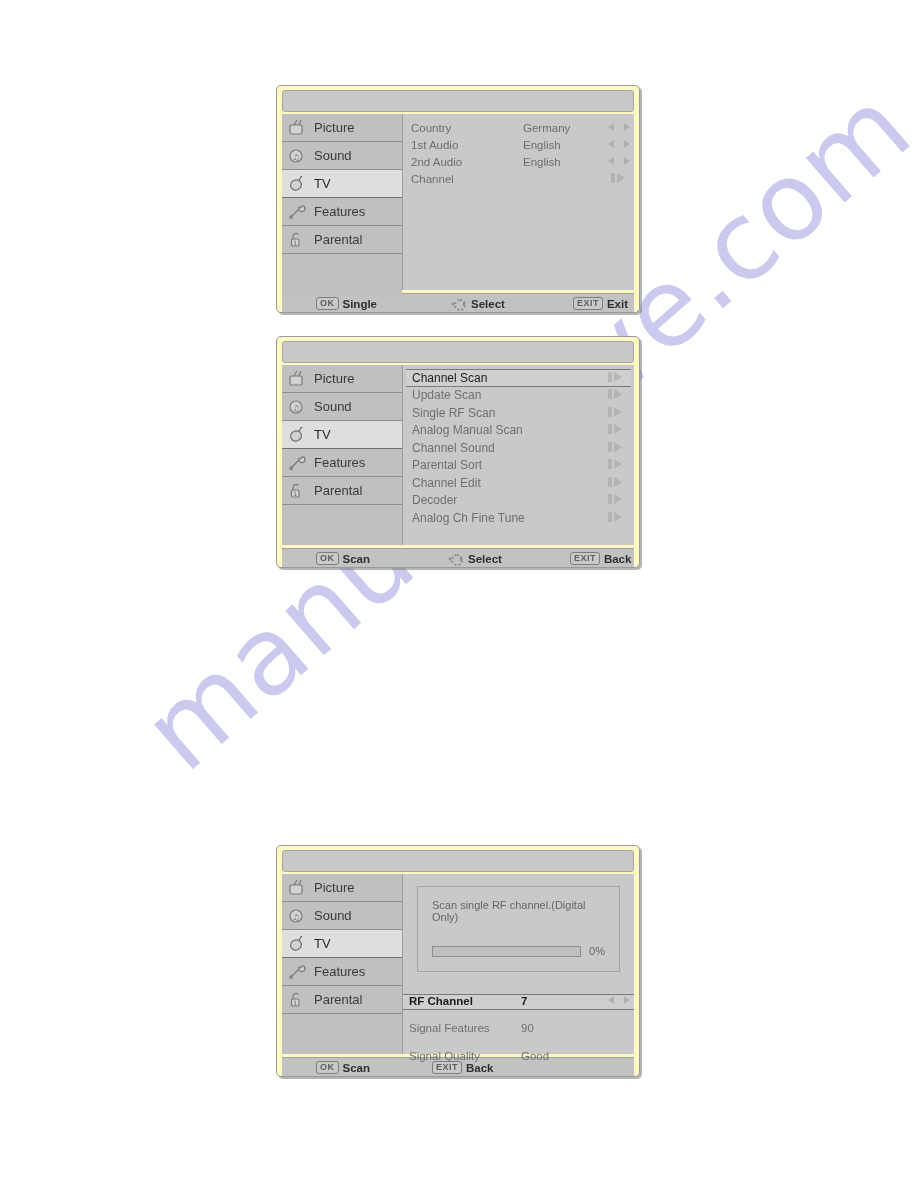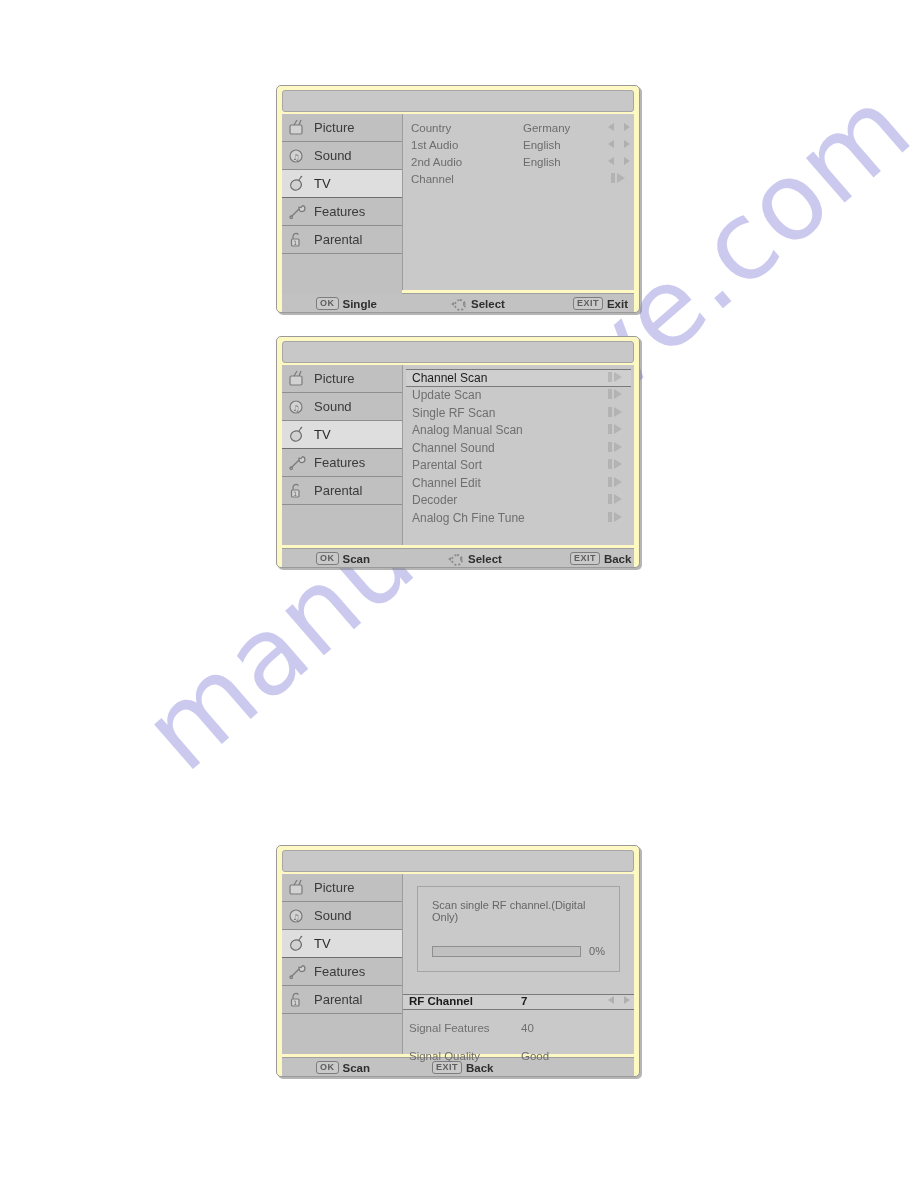--- a/index.html
+++ b/index.html
@@ -594,21 +594,21 @@
 
       <div style="height:10px;"></div>
 
       <div class="sigrow selected">
         <span class="k">RF Channel</span>
         <span class="v">7</span>
         <span class="arrow"><span class="arr-lr"></span></span>
       </div>
       <div class="sigrow">
         <span class="k">Signal Features</span>
-        <span class="v">40</span>
+        <span class="v">90</span>
         <span class="arrow"></span>
       </div>
       <div class="sigrow">
         <span class="k">Signal Quality</span>
         <span class="v">Good</span>
         <span class="arrow"></span>
       </div>
     </div>
   </div>
 

